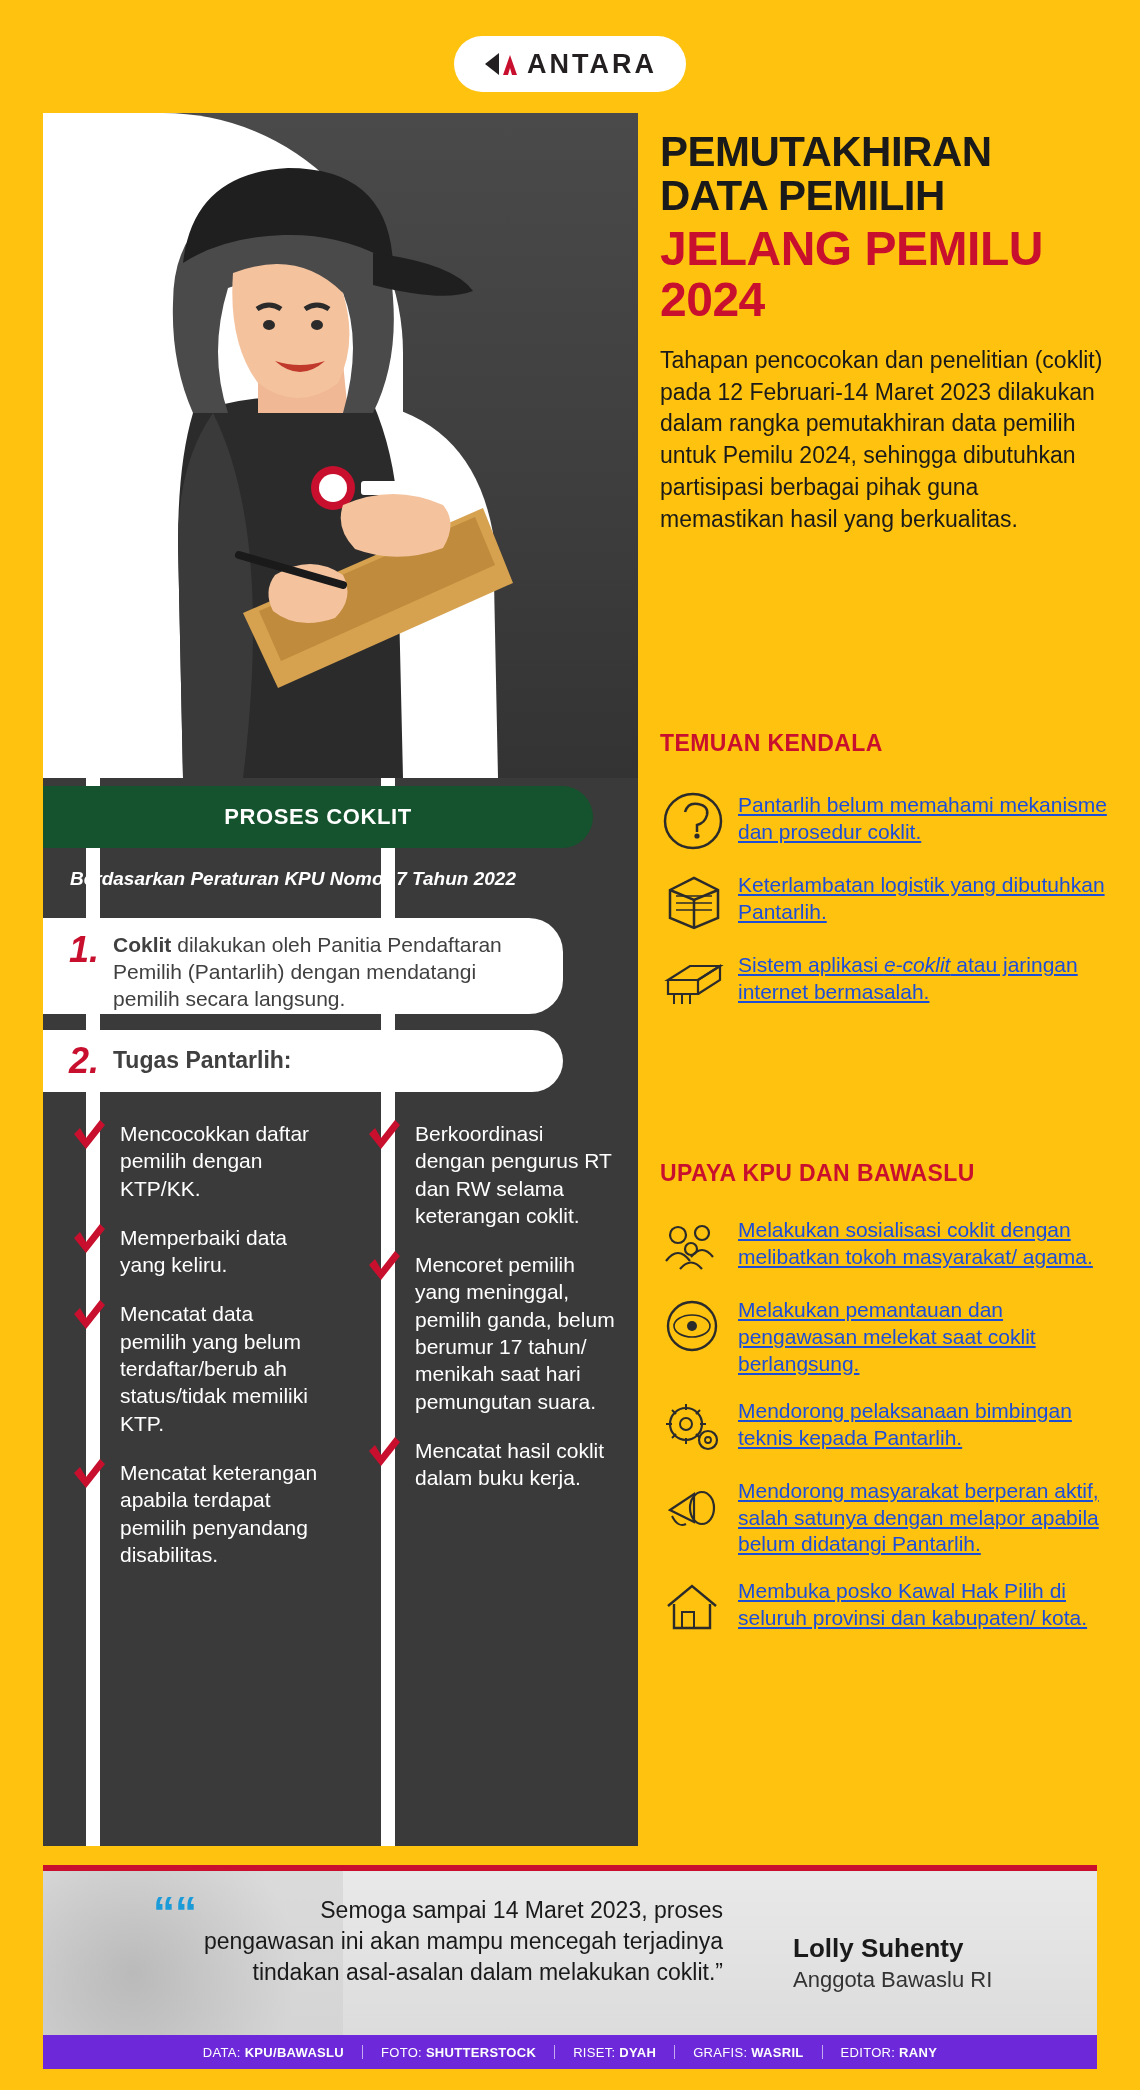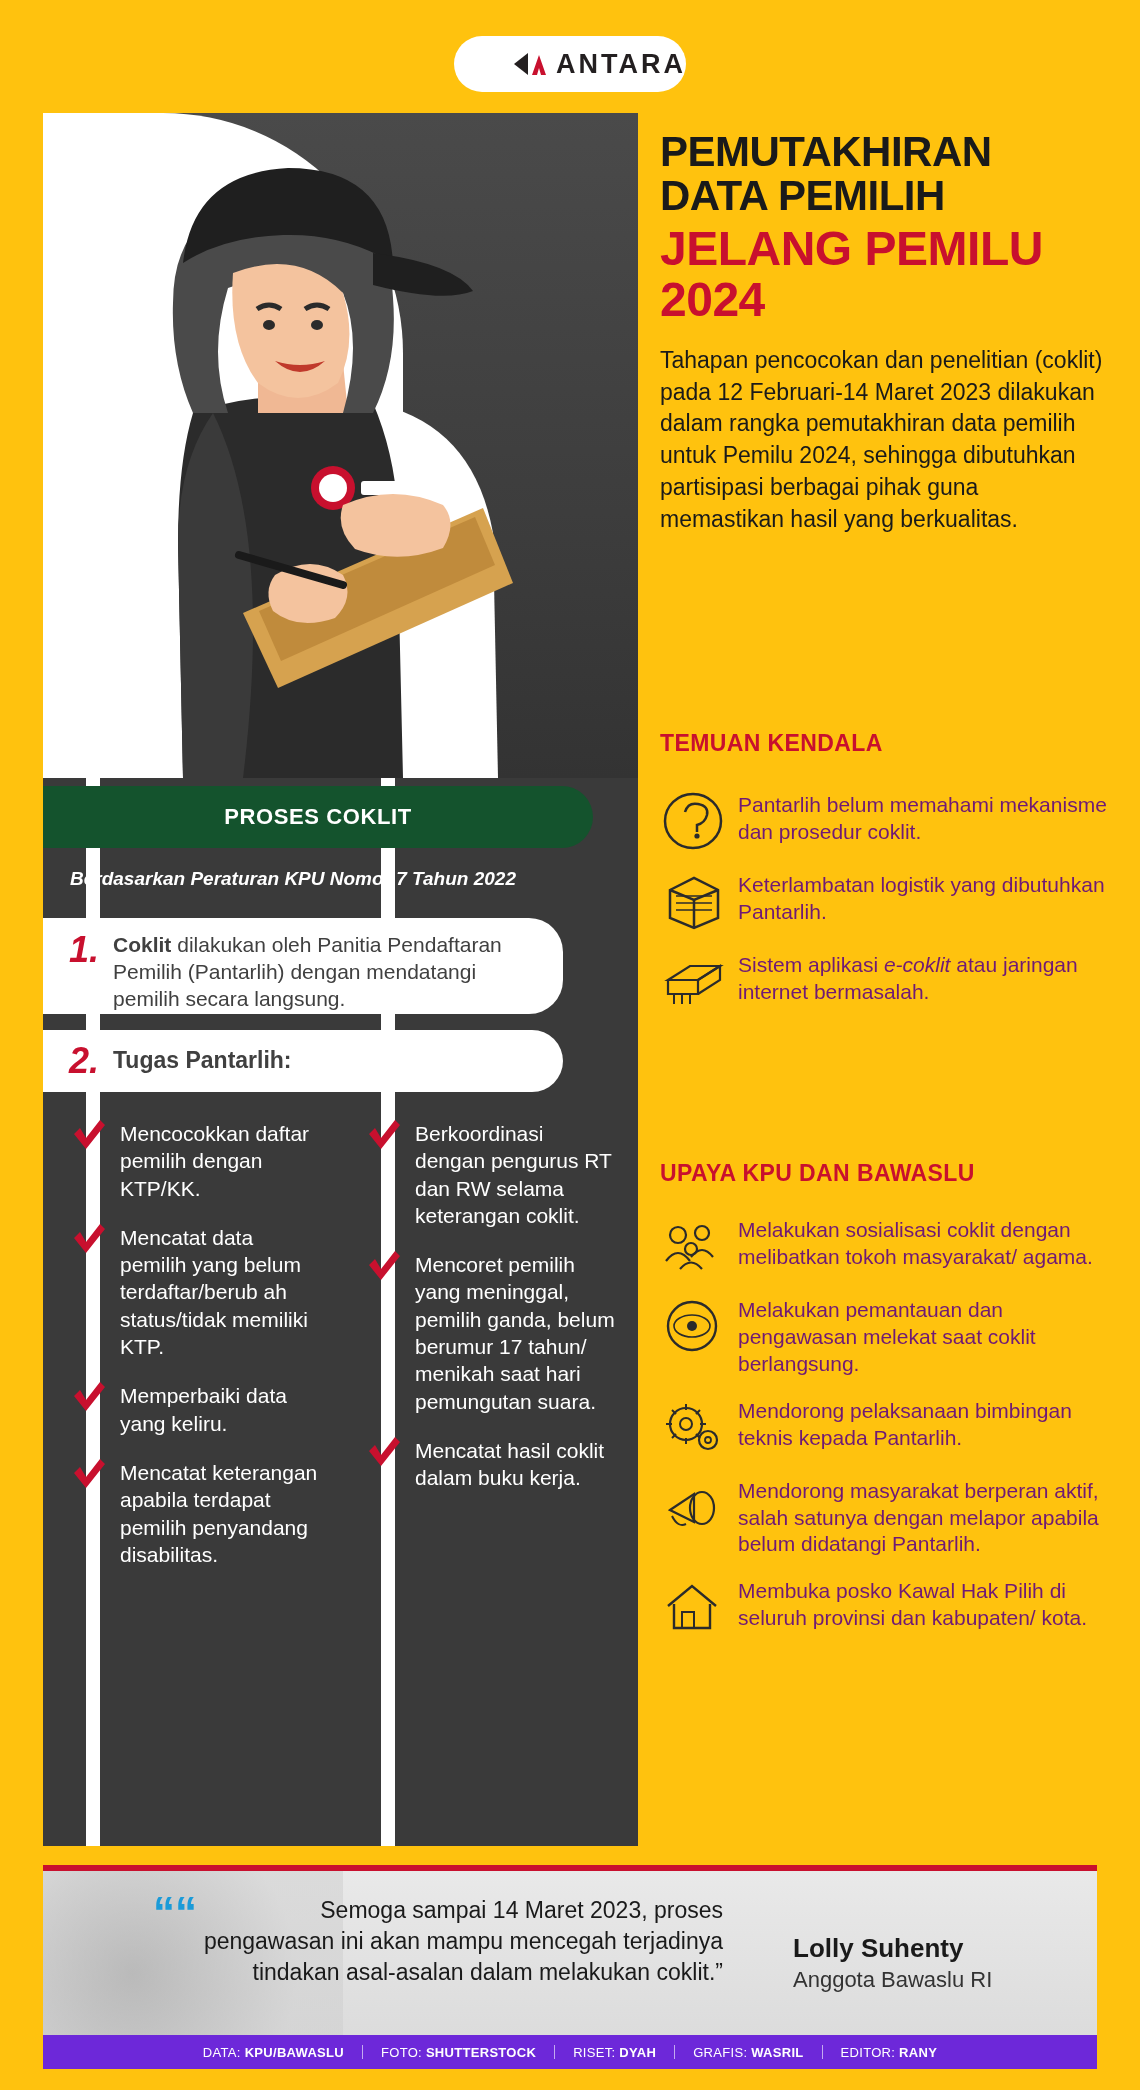--- a/index.html
+++ b/index.html
@@ -9,21 +9,21 @@
     font-family: "Liberation Sans", sans-serif;
     overflow: hidden;
     position: relative;
   }
   .page { position: relative; width: 1140px; height: 2090px; background: #FFC20E; }
 
   
   .logo-wrap {
     position: absolute; left: 50%; transform: translateX(-50%); top: 36px;
     width: 232px; height: 56px; background: #ffffff; border-radius: 28px;
-    display: flex; align-items: center; justify-content: flex-end; gap: 10px;
+    display: flex; align-items: center; justify-content: center; gap: 10px;
   }
   .logo-mark { width: 34px; height: 30px; position: relative; }
   .logo-text { font-weight: bold; font-size: 27px; letter-spacing: 3px; color: #231f20; }
 
   
   .photo-panel {
     position: absolute; left: 43px; top: 113px; width: 595px; height: 665px;
     background: linear-gradient(180deg,#4a4a4a 0%,#3d3d3d 60%,#333 100%);
     overflow: hidden;
   }
@@ -98,21 +98,21 @@
     letter-spacing: .4px;
   }
   #head-temuan { top: 730px; }
   #head-upaya { top: 1160px; }
 
   .item-list { position: absolute; left: 660px; width: 450px; }
   #list-temuan { top: 790px; }
   #list-upaya  { top: 1215px; }
   .item { position: relative; display: flex; align-items: flex-start; margin-bottom: 18px; }
   .item .ico { width: 78px; flex: none; height: 62px; }
-  .item .txt { font-size: 21px; line-height: 1.28; color: #701a75; padding-top: 2px; }
+  .item .txt { font-size: 21px; line-height: 1.28; color: #1d4ed8; padding-top: 2px; text-decoration: underline; }
   .item .txt i { font-style: italic; }
 
   
   .quote-band {
     position: absolute; left: 43px; top: 1865px; width: 1054px; height: 170px;
     background: linear-gradient(180deg,#e9e9e9 0%,#dcdcdc 100%);
     border-top: 6px solid #C8102E;
     overflow: hidden;
   }
   .quote-band .ghost {
@@ -228,29 +228,29 @@
             </svg>
         </span>
         <span>Mencocokkan daftar pemilih dengan KTP/KK.</span>
       </div>
       <div class="task">
         <span class="check">
           <svg width="34" height="30" viewBox="0 0 34 30">
               <path d="M2 14 L8 8 L14 18 L28 0 L33 5 L14 29 Z" fill="#C8102E"></path>
             </svg>
         </span>
+        <span>Memperbaiki data yang keliru.</span>
+      </div>
+      <div class="task">
+        <span class="check">
+          <svg width="34" height="30" viewBox="0 0 34 30">
+              <path d="M2 14 L8 8 L14 18 L28 0 L33 5 L14 29 Z" fill="#C8102E"></path>
+            </svg>
+        </span>
         <span>Mencatat data pemilih yang belum terdaftar/berub ah status/tidak memiliki KTP.</span>
-      </div>
-      <div class="task">
-        <span class="check">
-          <svg width="34" height="30" viewBox="0 0 34 30">
-              <path d="M2 14 L8 8 L14 18 L28 0 L33 5 L14 29 Z" fill="#C8102E"></path>
-            </svg>
-        </span>
-        <span>Memperbaiki data yang keliru.</span>
       </div>
       <div class="task">
         <span class="check">
           <svg width="34" height="30" viewBox="0 0 34 30">
               <path d="M2 14 L8 8 L14 18 L28 0 L33 5 L14 29 Z" fill="#C8102E"></path>
             </svg>
         </span>
         <span>Mencatat keterangan apabila terdapat pemilih penyandang disabilitas.</span>
       </div>
     </div>

